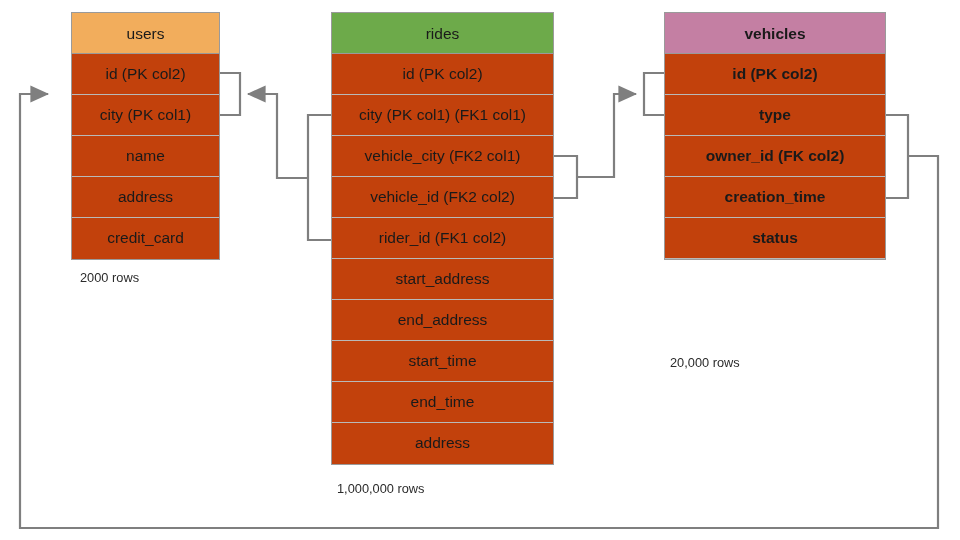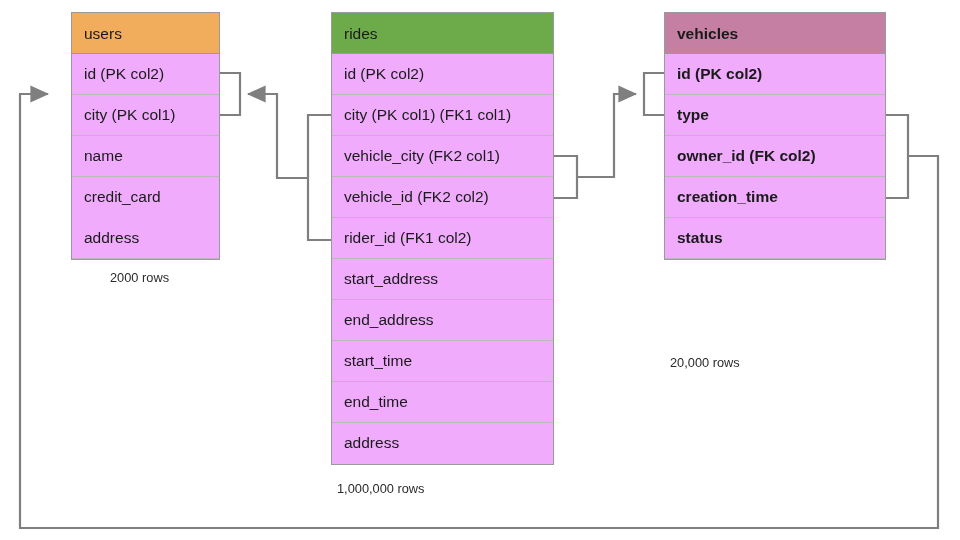--- a/index.html
+++ b/index.html
@@ -7,20 +7,21 @@
     padding: 0;
     background: #ffffff;
   }
   #canvas {
     position: relative;
     width: 960px;
     height: 540px;
     background: #ffffff;
     font-family: "Liberation Sans", sans-serif;
     overflow: hidden;
+    text-align: center;
   }
   .connectors {
     position: absolute;
     left: 0;
     top: 0;
     width: 960px;
     height: 540px;
     pointer-events: none;
   }
   .table {
@@ -41,39 +42,39 @@
     white-space: nowrap;
   }
   .field-row {
     box-sizing: border-box;
     height: 41px;
     line-height: 40px;
     padding: 0 12px;
     font-size: 15.5px;
     color: #1a1a1a;
     border-bottom: 1px solid #b9b9b9;
-    background: #f0abfc;
+    background: #c2410c;
     overflow: hidden;
     white-space: nowrap;
   }
   .field-row.last {
     border-bottom: none;
   }
   .rowcount {
     position: absolute;
     font-size: 12.8px;
     color: #2b2b2b;
     white-space: nowrap;
   }
   
   #tbl-users    { left: 71px;  top: 12px; width: 149px; }
   #tbl-rides    { left: 331px; top: 12px; width: 223px; }
   #tbl-vehicles { left: 664px; top: 12px; width: 222px; font-weight: bold; }
 
-  #rc-users    { left: 80px;  top: 270px; margin-left: 30px; }
+  #rc-users    { left: 80px;  top: 270px; }
   #rc-rides    { left: 337px; top: 481px; }
   #rc-vehicles { left: 670px; top: 355px; }
 </style>
 </head>
 <body>
 
 <div id="canvas">
 
   <svg class="connectors" viewBox="0 0 960 540" width="960" height="540">
     <defs>
@@ -113,22 +114,22 @@
     <g>
       <path d="M908,156 L938,156 L938,528 L20,528 L20,94 L48,94" fill="none" stroke="#7f7f7f" stroke-width="2.2" marker-end="url(#arrowhead)"></path>
     </g>
   </svg>
 
   <div class="table" id="tbl-users">
     <div class="table-header" style="background:#f2ad5c">users</div>
     <div class="field-row">id (PK col2)</div>
     <div class="field-row">city (PK col1)</div>
     <div class="field-row">name</div>
+    <div class="field-row">address</div>
     <div class="field-row last">credit_card</div>
-    <div class="field-row">address</div>
   </div>
   <div class="rowcount" id="rc-users">2000 rows</div>
 
   <div class="table" id="tbl-rides">
     <div class="table-header" style="background:#6daa4a">rides</div>
     <div class="field-row">id (PK col2)</div>
     <div class="field-row">city (PK col1) (FK1 col1)</div>
     <div class="field-row">vehicle_city (FK2 col1)</div>
     <div class="field-row">vehicle_id (FK2 col2)</div>
     <div class="field-row">rider_id (FK1 col2)</div>

